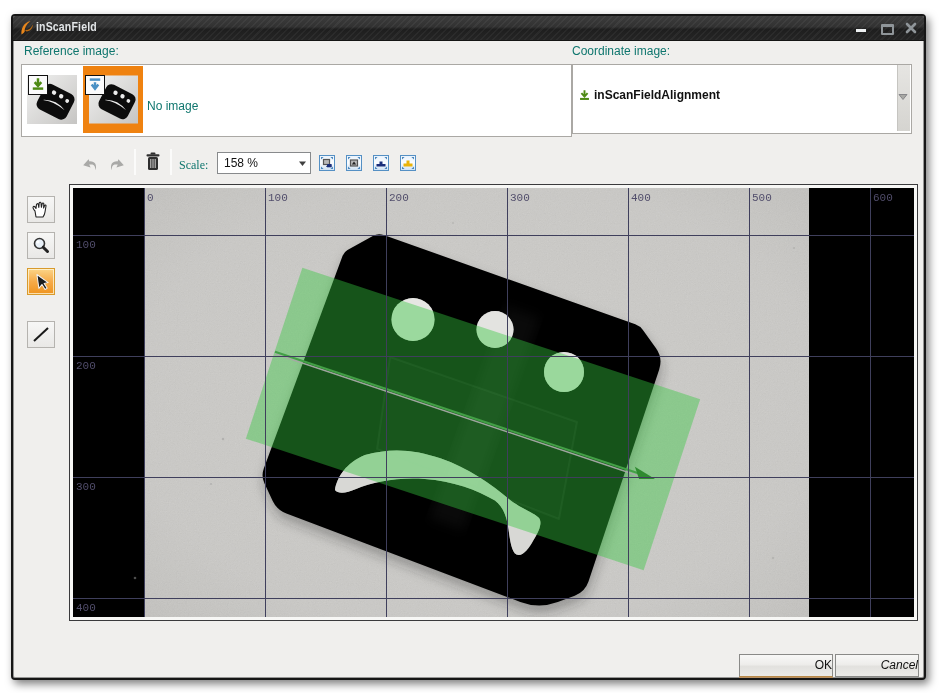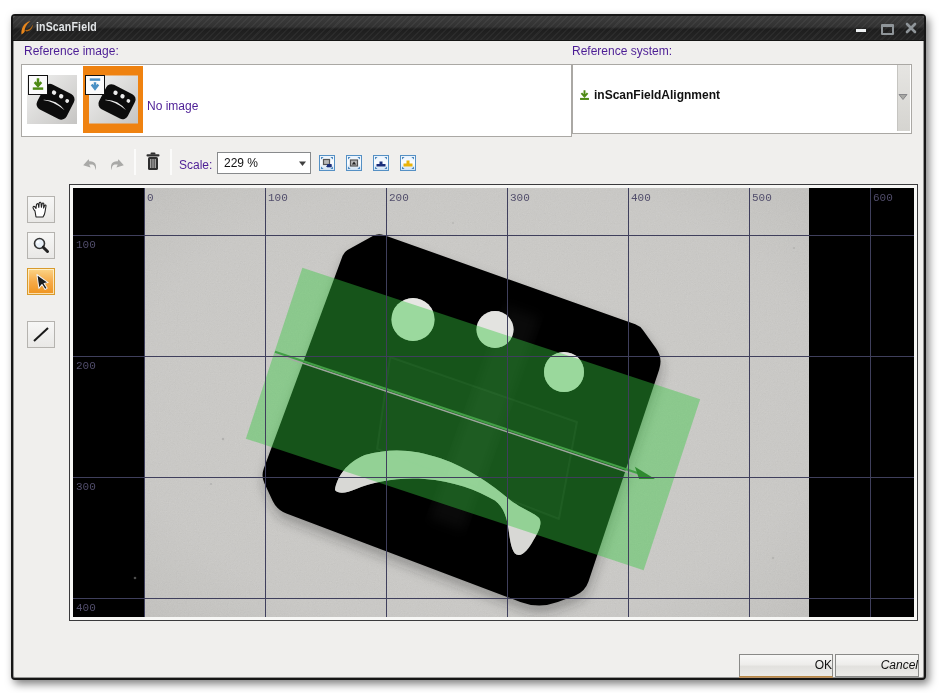--- a/index.html
+++ b/index.html
@@ -9,21 +9,21 @@
   .win{left:11px;top:14px;width:911px;height:662px;background:#f0efed;
        border:2px solid #161616;border-radius:4px;
        box-shadow:0 0 0 1px rgba(90,90,90,.6) inset, 3px 4px 9px rgba(0,0,0,.5);}
   .titlebar{left:0;top:0;width:100%;height:24px;border-radius:2px 2px 0 0;
        background:
         repeating-linear-gradient(135deg, rgba(255,255,255,.045) 0 1.5px, rgba(255,255,255,0) 1.5px 4.5px),
         linear-gradient(#3c3c3c 0%, #313131 45%, #1e1e1e 55%, #252525 100%);
        border-bottom:1px solid #141414;}
   .title-text{left:23px;top:3px;font-size:13.5px;transform:scaleX(.78);transform-origin:0 0;font-weight:bold;color:#e3e6e8;
        letter-spacing:.2px;}
-  .label{font-size:12px;color:#4c1d95;}
+  .label{font-size:12px;color:#0f766e;}
   .whitebox{background:#fff;border:1px solid #aaa8a4;}
   .gridlabel{font-family:"Liberation Mono",monospace;font-size:11px;fill:#514d6b;}
   .btn{background:linear-gradient(#f8f8f7,#eeedeb 45%,#e2e1de 55%,#ebeae8);
        border:1px solid #8a8a88;font-size:12px;color:#111;text-align:right;}
   .tool{width:26px;height:25px;border:1px solid #b5b3af;
        background:linear-gradient(#f7f7f6,#e9e8e6);}
 </style>
 </head>
 <body>
 <div class="abs win">
@@ -77,21 +77,21 @@
           <circle cx="38.5" cy="21" r="1.9" fill="#ececec"></circle>
           <path d="M16.5,31 Q28,24.5 40.5,30.5 Q28,27 16.5,31 Z" fill="#ececec"></path>
         </g>
       </svg></div>
   <div class="abs" style="left:72px;top:59px;width:18px;height:18px;background:#fbfbfb;border:1.5px solid #111;"><svg width="18" height="18" viewBox="0 0 19 19">
         <rect x="4" y="2.5" width="11" height="2.6" fill="#4a90c4"></rect>
         <path d="M9.5,6.5 L9.5,11.5 M6,9 L9.5,13.5 L13,9" stroke="#4a90c4" stroke-width="2.6" fill="none"></path>
       </svg></div>
   <div class="abs label" style="left:134px;top:83px;font-size:12px;">No image</div>
 
-  <div class="abs label" style="left:559px;top:28px;">Reference system:</div>
+  <div class="abs label" style="left:559px;top:28px;">Coordinate image:</div>
   <div class="abs whitebox" style="left:559px;top:48px;width:338px;height:68px;"></div>
   <div class="abs" style="left:884px;top:49px;width:12px;height:66px;background:linear-gradient(#e6e5e2,#d5d4d0);border-left:1px solid #c6c5c1;"></div>
   <svg class="abs" style="left:885px;top:77px;" width="10" height="8" viewBox="0 0 10 8">
       <path d="M1,1.5 L9,1.5 L5,6.5 Z" fill="#a8a8a4" stroke="#87878a" stroke-width="1"></path>
     </svg>
   <svg class="abs" style="left:565px;top:73px;" width="13" height="13" viewBox="0 0 19 19">
       <path d="M9.5,2 L9.5,9 M5,6 L9.5,11 L14,6" stroke="#4e8a14" stroke-width="2.8" fill="none"></path>
       <rect x="3" y="13" width="13" height="3" fill="#4e8a14"></rect>
     </svg>
   <div class="abs" style="left:581px;top:72px;font-size:12px;font-weight:bold;color:#111;">inScanFieldAlignment</div>
@@ -103,23 +103,23 @@
     <path d="M12,7 A 5.2,5.2 0 0 0 3,10.5 C2.8,11.8 3.2,13 4,14 C3.4,11.5 4.4,9.3 6.6,8.6 C7.6,8.3 8.8,8.3 9.8,8.6 L8.4,11.5 L15.8,9.3 L10.4,3.2 L9.4,6 C10.4,6.2 11.3,6.5 12,7 Z" fill="#a9a9a7"></path>
   </svg>
   <div class="abs" style="left:121px;top:133px;width:2px;height:26px;background:#fbfbfa;"></div>
   <div class="abs" style="left:157px;top:133px;width:2px;height:26px;background:#fbfbfa;"></div>
   <svg class="abs" style="left:131px;top:135px;" width="18" height="21" viewBox="0 0 18 21">
     <rect x="4" y="6" width="10" height="13" rx="1.6" fill="#2e2e2e"></rect>
     <rect x="2.5" y="3.2" width="13" height="2.2" rx="1" fill="#2e2e2e"></rect>
     <rect x="6.5" y="1.4" width="5" height="2" rx="1" fill="#2e2e2e"></rect>
     <path d="M6.8,8 L6.8,17 M9,8 L9,17 M11.2,8 L11.2,17" stroke="#e8e7e5" stroke-width="0.9"></path>
   </svg>
-  <div class="abs label" style="left:166px;top:142px;">Scale:</div>
+  <div class="abs label" style="left:166px;top:142px;font-family:Liberation Serif, serif;">Scale:</div>
   <div class="abs" style="left:204px;top:136px;width:92px;height:20px;background:#fff;border:1px solid #888a8c;">
-    <div class="abs" style="left:6px;top:3px;font-size:12px;color:#111;">229 %</div>
+    <div class="abs" style="left:6px;top:3px;font-size:12px;color:#111;">158 %</div>
     <svg class="abs" style="left:80px;top:7px;" width="9" height="7" viewBox="0 0 9 7">
         <path d="M1,1.5 L8,1.5 L4.5,6 Z" fill="#404040"></path>
       </svg>
   </div>
   <svg class="abs" style="left:306px;top:139px;" width="16" height="16" viewBox="0 0 16 16">
     <rect x="0" y="0" width="16" height="16" fill="#5590c4"></rect>
     <rect x="1" y="1" width="14" height="14" fill="url(#zb)"></rect>
     <defs>
         <linearGradient id="zb" x1="0" y1="0" x2="0" y2="1">
           <stop offset="0" stop-color="#eaf3fc"></stop>

